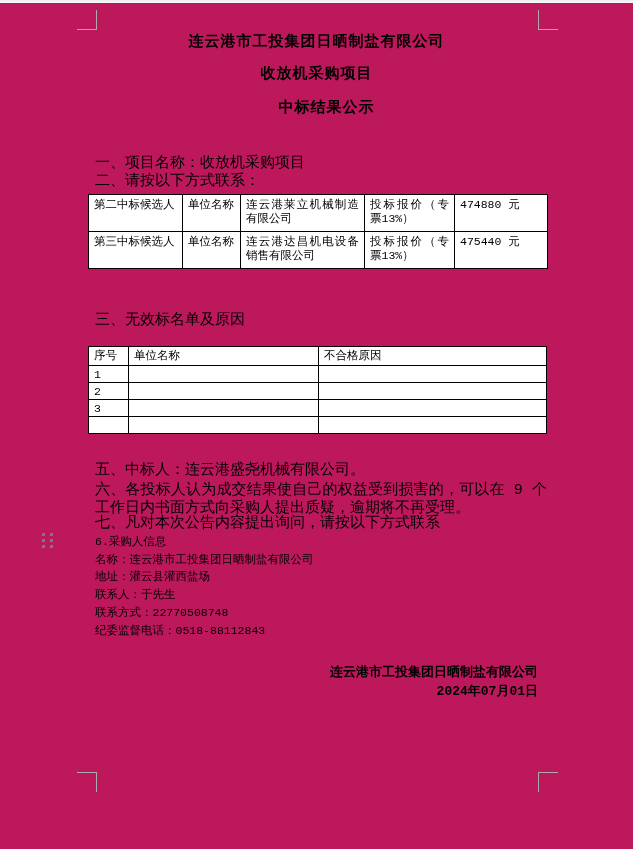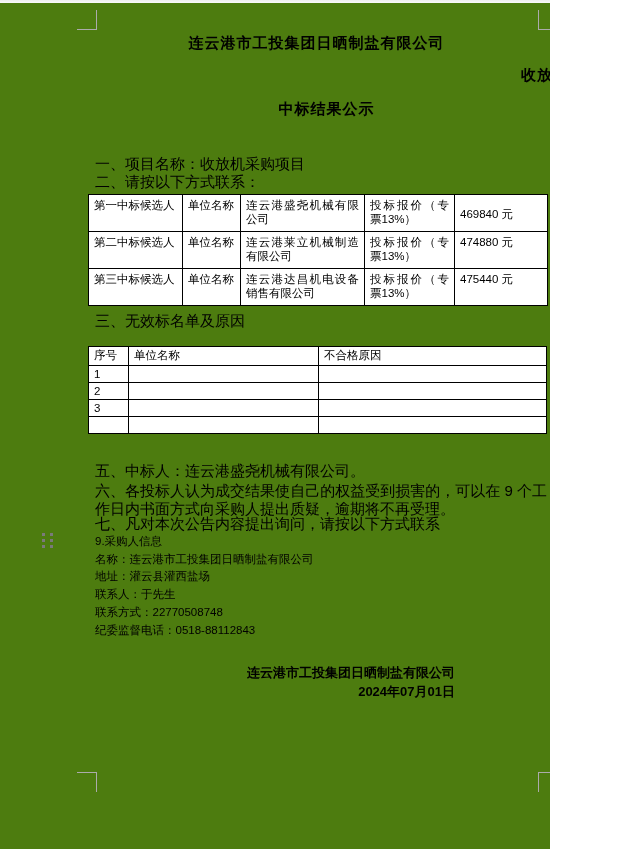--- a/index.html
+++ b/index.html
@@ -1,41 +1,41 @@
 <!DOCTYPE html>
 <html><head>
 <meta charset="utf-8">
 <style>
   html,body { margin:0; padding:0; background:#ffffff; }
   .page {
     position:relative;
-    width:550px; height:849px;
-    background:#4d7c0f;
-    font-family:Liberation Sans, sans-serif;
+    width:633px; height:849px;
+    background:#be185d;
+    font-family:Liberation Mono, monospace;
     color:#000;
     overflow:hidden;
   }
   .top-edge {
     position:absolute; top:0; left:0; width:633px; height:3px;
     background:linear-gradient(#ededed,#fafafa);
   }
   
   .crop { position:absolute; width:19px; height:19px; }
   .crop.tl { left:77px;  top:10px;  border-right:1px solid #ababab; border-bottom:1px solid #ababab; }
   .crop.tr { left:538px; top:10px;  border-left:1px solid #ababab;  border-bottom:1px solid #ababab; }
   .crop.bl { left:77px;  top:772px; border-right:1px solid #ababab; border-top:1px solid #ababab; }
   .crop.br { left:538px; top:772px; border-left:1px solid #ababab;  border-top:1px solid #ababab; }
 
   .title {
     position:absolute; left:0; width:633px;
     text-align:center; font-weight:bold; font-size:15px; line-height:18px;
     letter-spacing:1px;
   }
   .t1 { top:34px; }
-  .t2 { top:66px;text-align:right; }
+  .t2 { top:66px; }
   .t3 { top:100px;margin-left:10px; }
 
   .para {
     position:absolute; left:95px;
     font-size:15px; line-height:14px; white-space:nowrap;
   }
   .s1 { top:157px; }
   .s2 { top:175px; }
   .s3 { top:314px; }
   .s5 { top:464px; }
@@ -94,27 +94,20 @@
 
   <table class="t-cand">
     <colgroup>
         <col style="width:94px">
         <col style="width:58px">
         <col style="width:124px">
         <col style="width:90px">
         <col style="width:93px">
       </colgroup>
     <tbody>
-        <tr>
-      <td>第一中标候选人</td>
-      <td>单位名称</td>
-      <td class="jc">连云港盛尧机械有限公司</td>
-      <td class="jc">投标报价（专票13%）</td>
-      <td class="mid">469840 元</td>
-    </tr>
     <tr>
       <td>第二中标候选人</td>
       <td>单位名称</td>
       <td class="jc">连云港莱立机械制造有限公司</td>
       <td class="jc">投标报价（专票13%）</td>
       <td>474880 元</td>
     </tr>
     <tr>
       <td>第三中标候选人</td>
       <td>单位名称</td>
@@ -169,21 +162,21 @@
   <div class="handle">
     <i></i>
       <i></i>
       <i></i>
       <i></i>
       <i></i>
       <i></i>
   </div>
 
   <div class="contact">
-    <div>9.采购人信息</div>
+    <div>6.采购人信息</div>
     <div>名称：连云港市工投集团日晒制盐有限公司</div>
     <div>地址：灌云县灌西盐场</div>
     <div>联系人：于先生</div>
     <div>联系方式：22770508748</div>
     <div>纪委监督电话：0518-88112843</div>
   </div>
 
   <div class="footer">
     <div>连云港市工投集团日晒制盐有限公司</div>
     <div>2024年07月01日</div>

